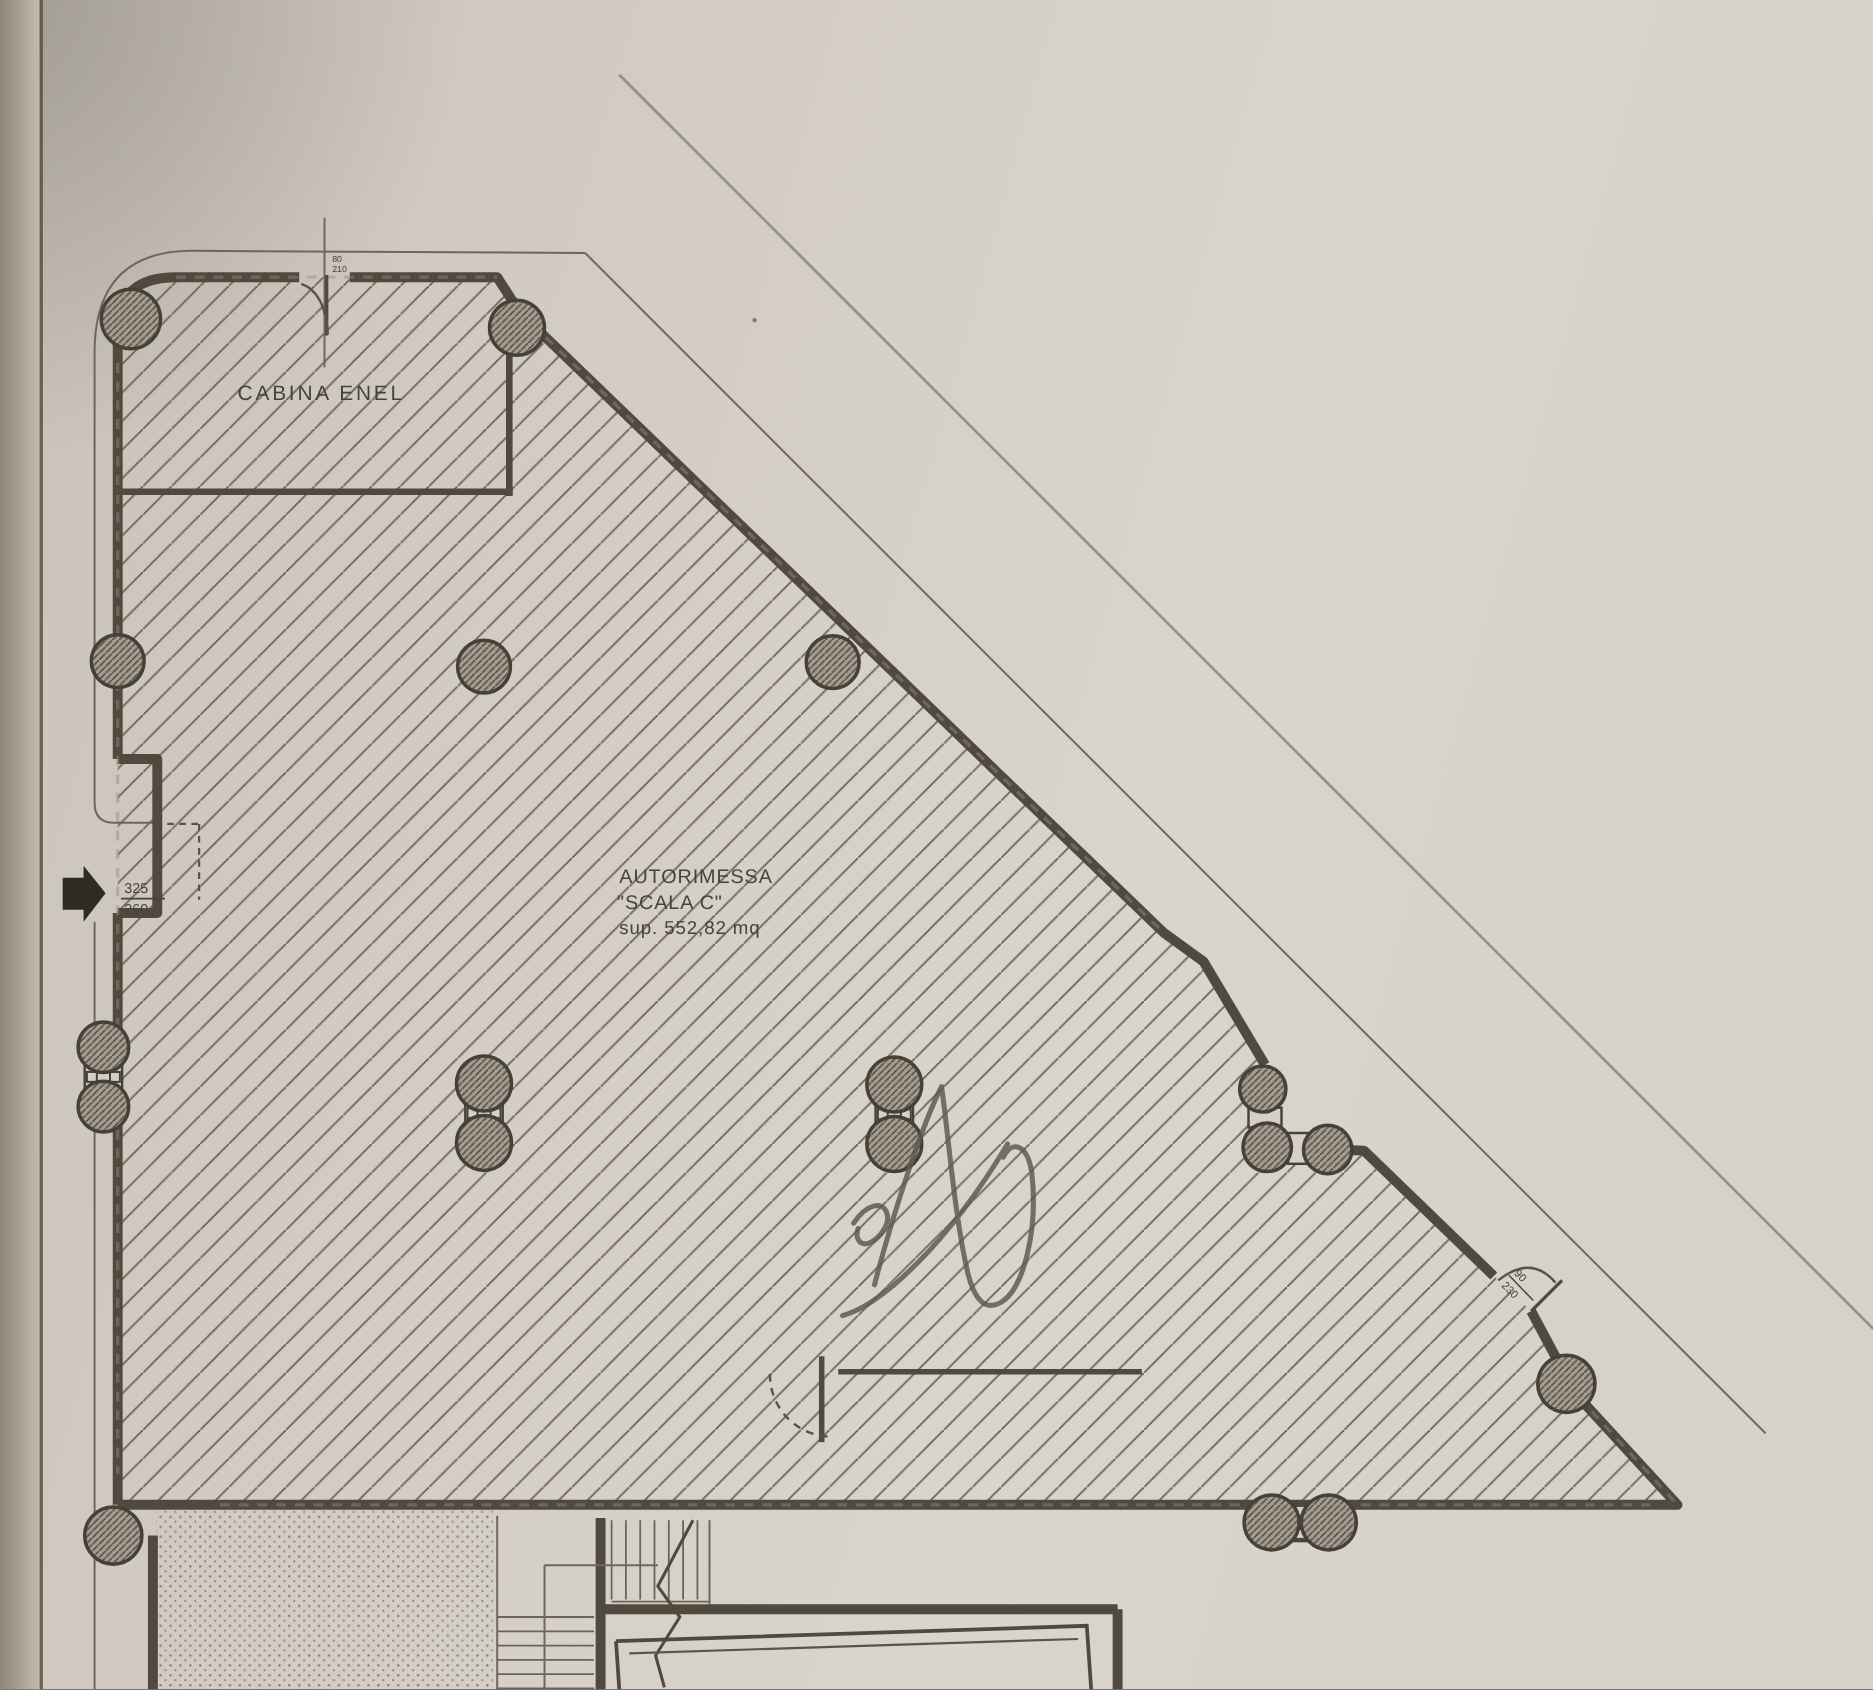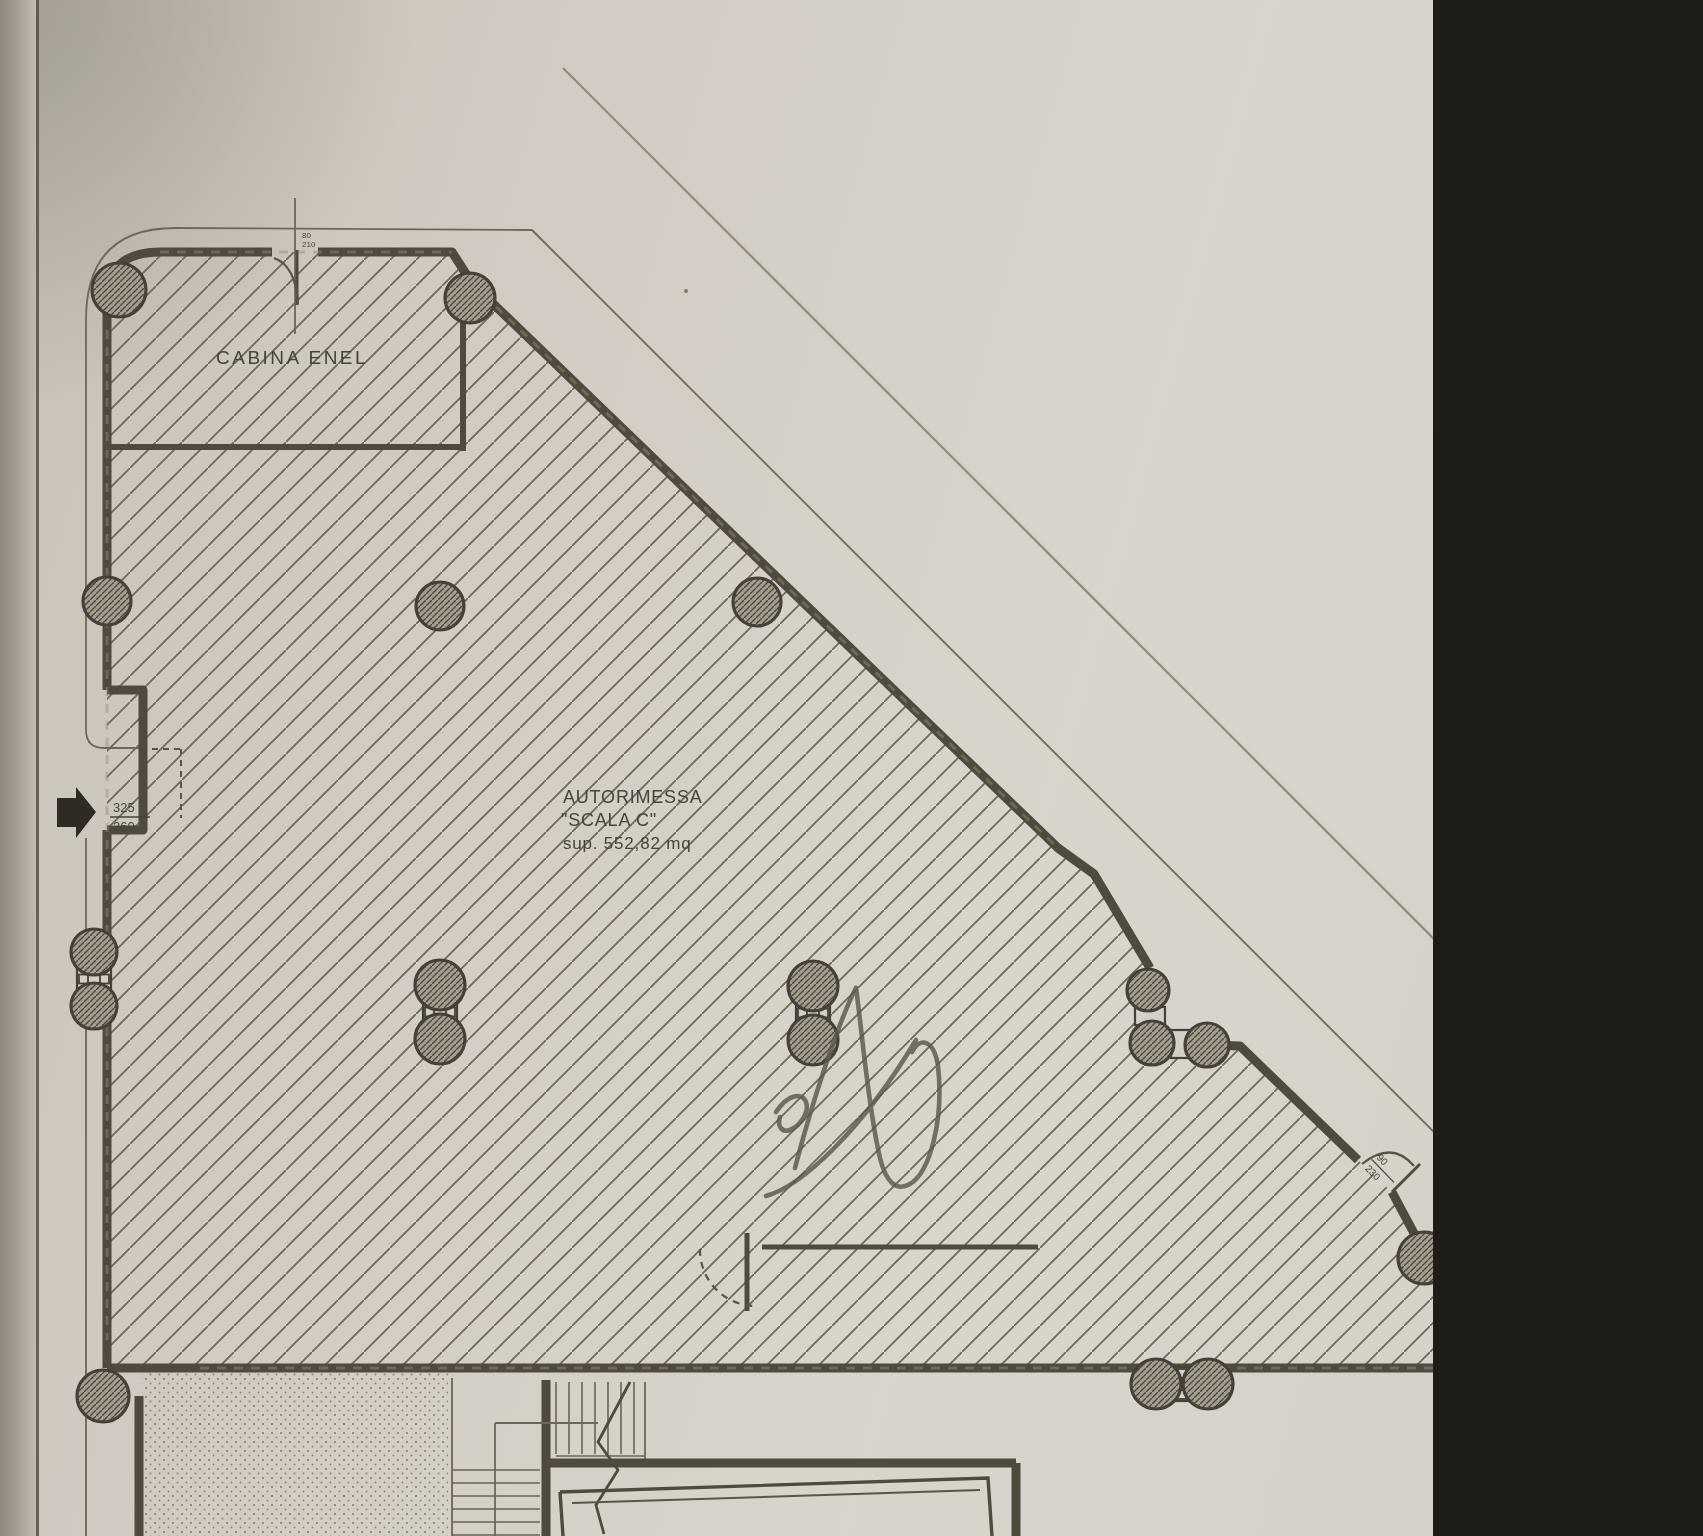--- a/index.html
+++ b/index.html
@@ -1,16 +1,16 @@
 <!DOCTYPE html>
 <html><head>
 <meta charset="utf-8">
 <style>
   html,body{margin:0;padding:0;background:#1e1c19;}
-  .stage{position:relative;width:1433px;height:1536px;overflow:hidden;background:#d4cec6;}
+  .stage{position:relative;width:1703px;height:1536px;overflow:hidden;background:#d4cec6;}
   svg{display:block;width:1703px;height:1536px;}
   text{font-family:"Liberation Sans",sans-serif;fill:#47423a;}
   .lbl-cabina{font-size:19px;letter-spacing:2.5px;}
   .lbl-garage{font-size:18px;letter-spacing:.8px;}
   .lbl-dim{font-size:13px;}
   .lbl-dim-sm{font-size:10px;}
   .lbl-tiny{font-size:8px;}
   .wall{stroke:#50493e;stroke-width:9;fill:none;stroke-linejoin:round;}
   .wall-thin{stroke:#50493e;stroke-width:6;fill:none;}
   .wall-mottle{stroke:#948c7e;stroke-width:3;fill:none;stroke-dasharray:9 8;opacity:.45;}

